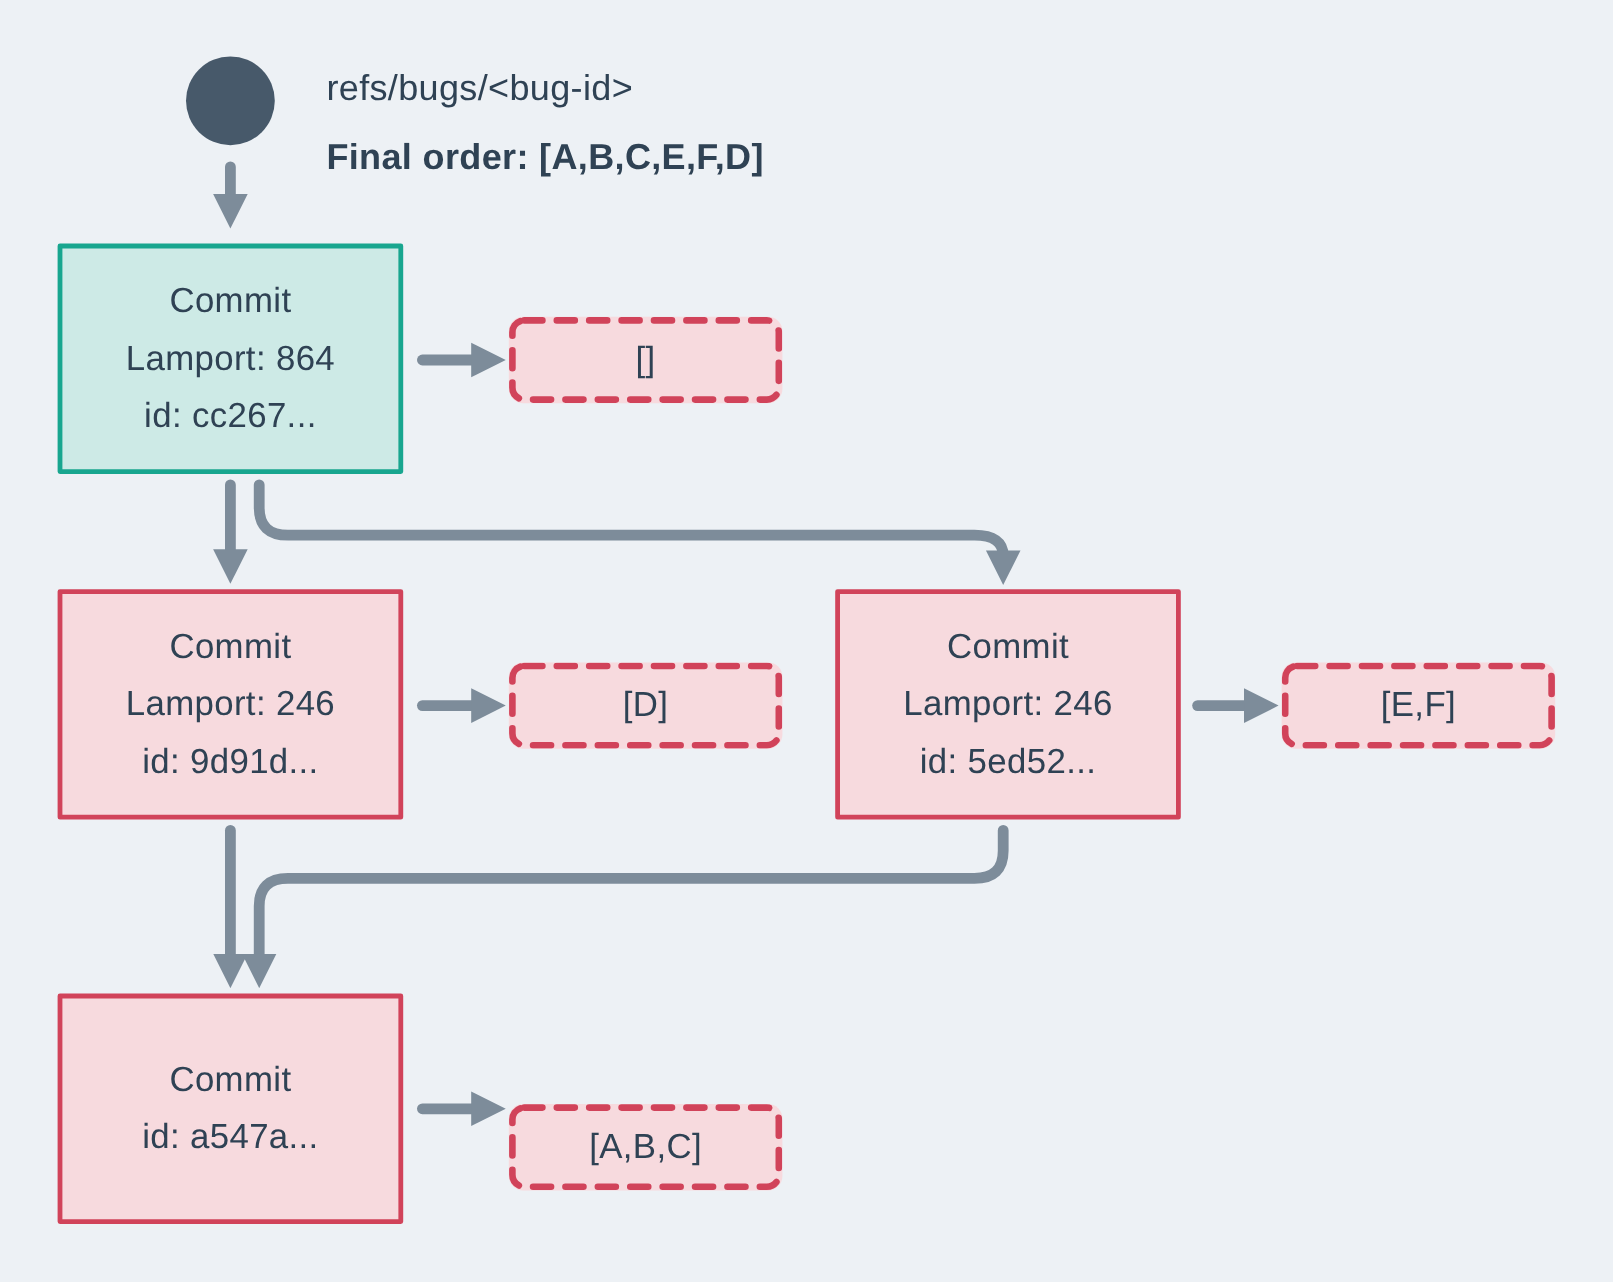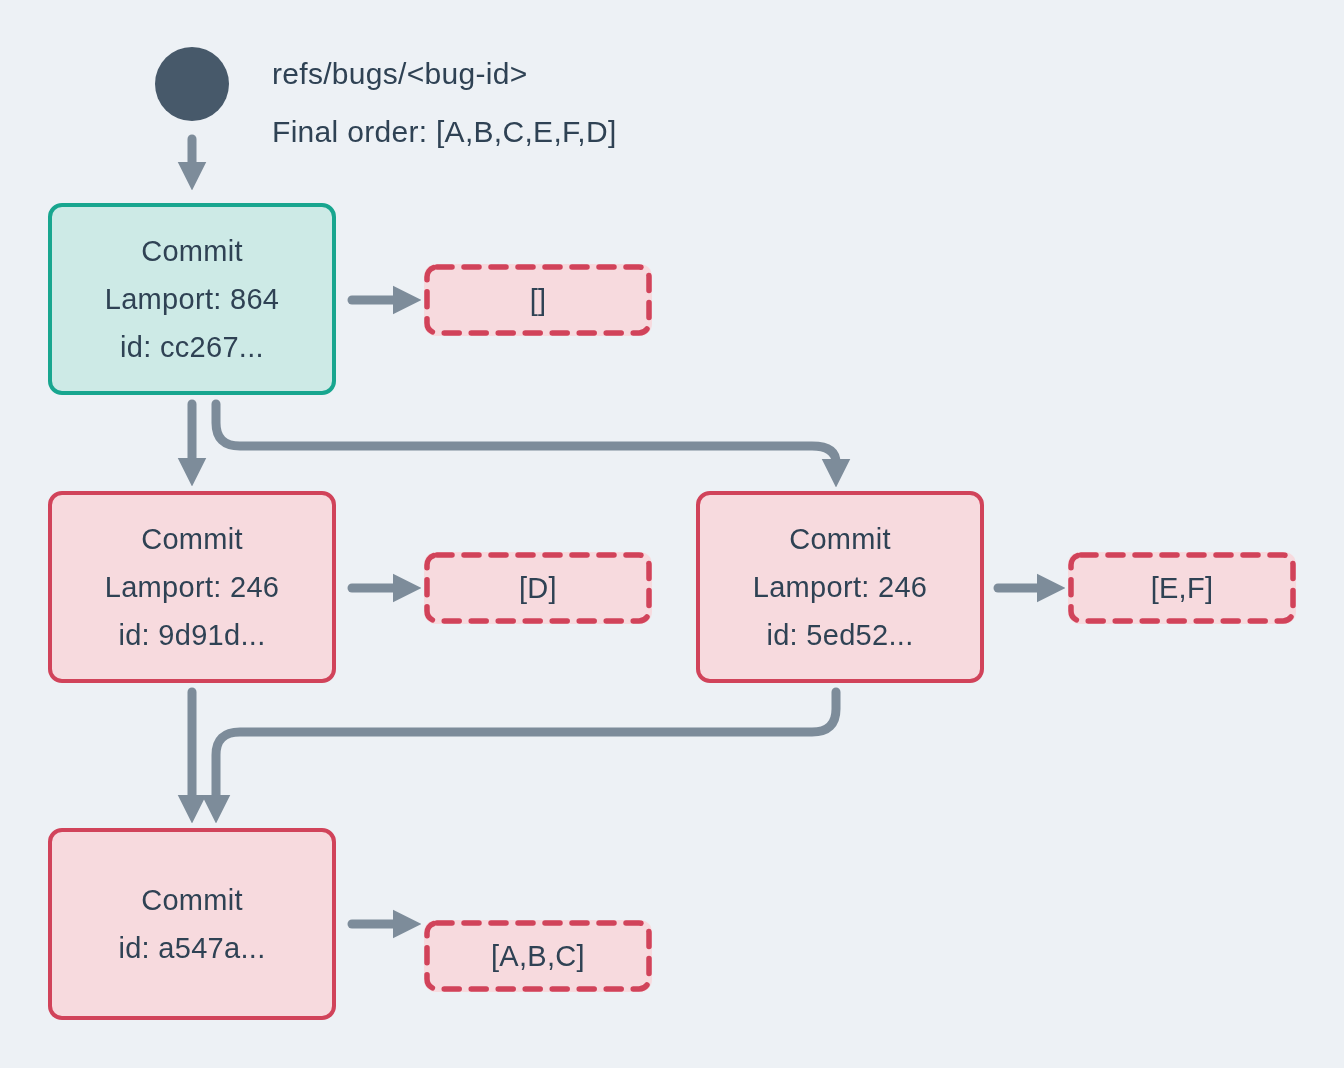--- a/index.html
+++ b/index.html
@@ -43,30 +43,30 @@
     font-size: 30px;
     font-weight: 400;
     letter-spacing: 0.3px;
     white-space: nowrap;
   }
   .final-order {
     position: absolute;
     left: 272px;
     top: 115px;
     font-size: 30px;
-    font-weight: 400;
+    font-weight: 700;
     letter-spacing: 0.3px;
     white-space: nowrap;
   }
   .node {
     position: absolute;
     width: 288px;
     height: 192px;
     box-sizing: border-box;
-    border-radius: 14px;
+    border-radius: 2px;
     border: 4px solid #d1435a;
     background: #f7dade;
     display: flex;
     flex-direction: column;
     align-items: center;
     justify-content: center;
     text-align: center;
     font-size: 29px;
     line-height: 48px;
     letter-spacing: 0.3px;

